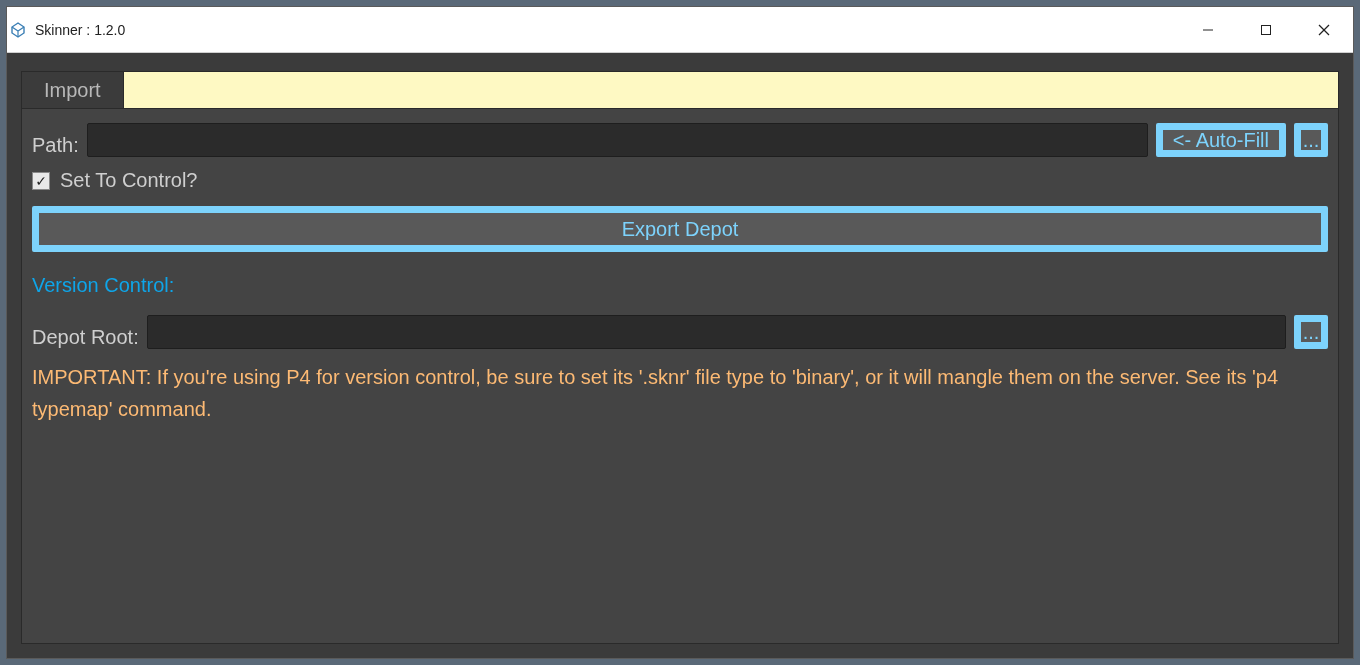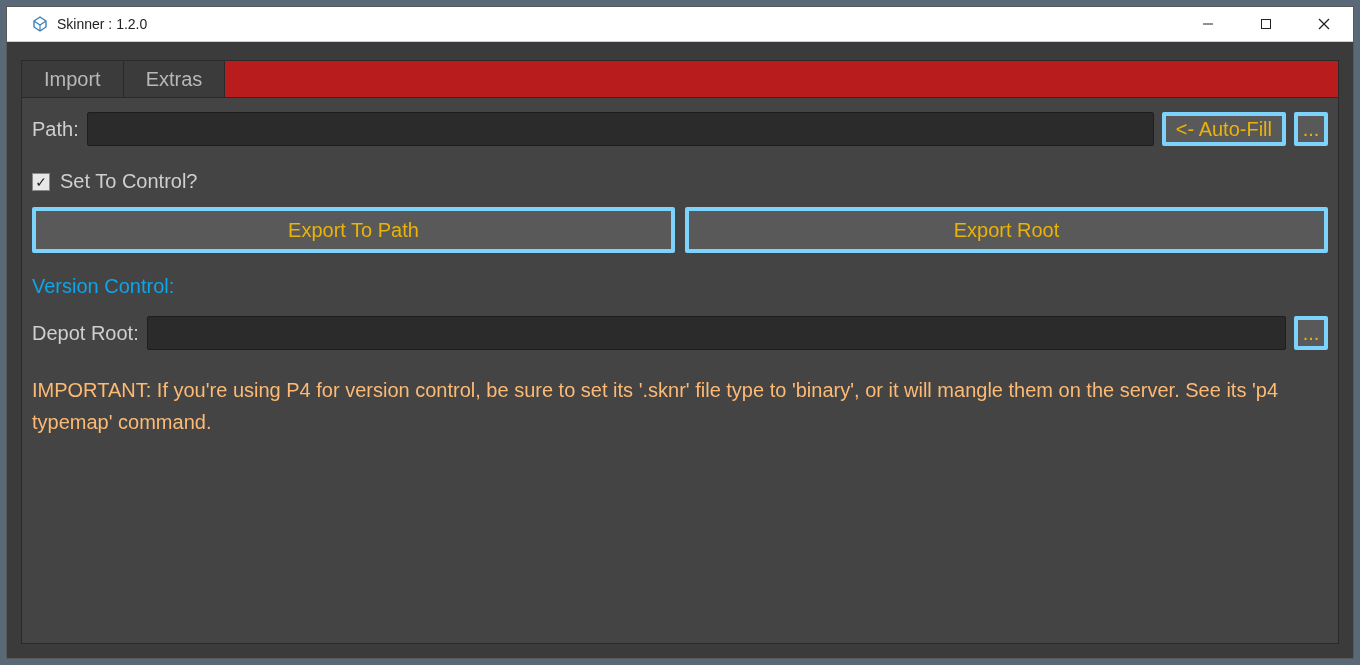--- a/index.html
+++ b/index.html
@@ -14,24 +14,24 @@
   .window {
     width: 1348px;
     height: 653px;
     background: #3b3b3b;
     border: 1px solid #5a5a5a;
     display: flex;
     flex-direction: column;
   }
   .titlebar {
     background: #ffffff;
-    height: 35px;
-    display: flex;
-    align-items: center;
-    padding: 0 0 0 24px;
+    height: 46px;
+    display: flex;
+    align-items: center;
+    padding: 0 0 0 2px;
     border-bottom: 1px solid #d0d0d0;
   }
   .app-icon {
     width: 18px;
     height: 18px;
     margin-right: 8px;
     display: flex;
     align-items: center;
     justify-content: center;
   }
@@ -64,21 +64,21 @@
   }
   .panel {
     flex: 1;
     background: #444444;
     border: 1px solid #2a2a2a;
     display: flex;
     flex-direction: column;
   }
   .tabs {
     display: flex;
-    background: #b91c1c;
+    background: #fef9c3;
     height: 36px;
   }
   .tab {
     padding: 0 22px;
     display: flex;
     align-items: center;
     font-size: 20px;
     color: #b8b8b8;
     border-right: 1px solid #2a2a2a;
     background: #3b3b3b;
@@ -93,45 +93,45 @@
   }
   .tab-body {
     flex: 1;
     padding: 14px 10px 10px 10px;
     border-top: 1px solid #2a2a2a;
     color: #cfcfcf;
     font-size: 20px;
   }
   .row {
     display: flex;
-    align-items: center;
+    align-items: flex-end;
     gap: 8px;
-    margin-bottom: 24px;
+    margin-bottom: 12px;
   }
   .label {
     color: #cfcfcf;
     font-size: 20px;
     white-space: nowrap;
   }
   .text-input {
     flex: 1;
     height: 34px;
     background: #2b2b2b;
     border: 1px solid #1e1e1e;
     border-radius: 2px;
     color: #ddd;
     font-size: 18px;
     padding: 0 8px;
     outline: none;
   }
   .btn {
     height: 40px;
     background: #595959;
-    border: 4px solid #7dd3fc;
-    color: #eab308;
+    border: 7px solid #7dd3fc;
+    color: #7dd3fc;
     font-size: 20px;
     display: flex;
     align-items: center;
     justify-content: center;
     border-radius: 2px;
     cursor: default;
     padding: 0 14px;
   }
   .btn-small {
     height: 34px;
@@ -213,40 +213,38 @@
           </svg>
       </div>
     </div>
   </div>
 
   <div class="content-wrap">
     <div class="panel">
 
       <div class="tabs">
         <div class="tab">Import</div>
-        <div class="tab">Extras</div>
       </div>
 
       <div class="tab-body">
 
         <div class="row">
           <span class="label">Path:</span>
           <input class="text-input" type="text" value="" style="">
           <div class="btn btn-small">&lt;- Auto-Fill</div>
           <div class="btn btn-small btn-icon">...</div>
         </div>
 
         <div class="checkbox-row">
           <div class="checkbox">✓</div>
           <span class="label">Set To Control?</span>
         </div>
 
         <div class="big-buttons">
-          <div class="btn">Export To Path</div>
-          <div class="btn">Export Root</div>
+          <div class="btn">Export Depot</div>
         </div>
 
         <div class="section-label">Version Control:</div>
 
 
         <div class="row" style="margin-top:18px;">
           <span class="label">Depot Root:</span>
           <input class="text-input" type="text" value="" style="">
           <div class="btn btn-small btn-icon">...</div>
         </div>

